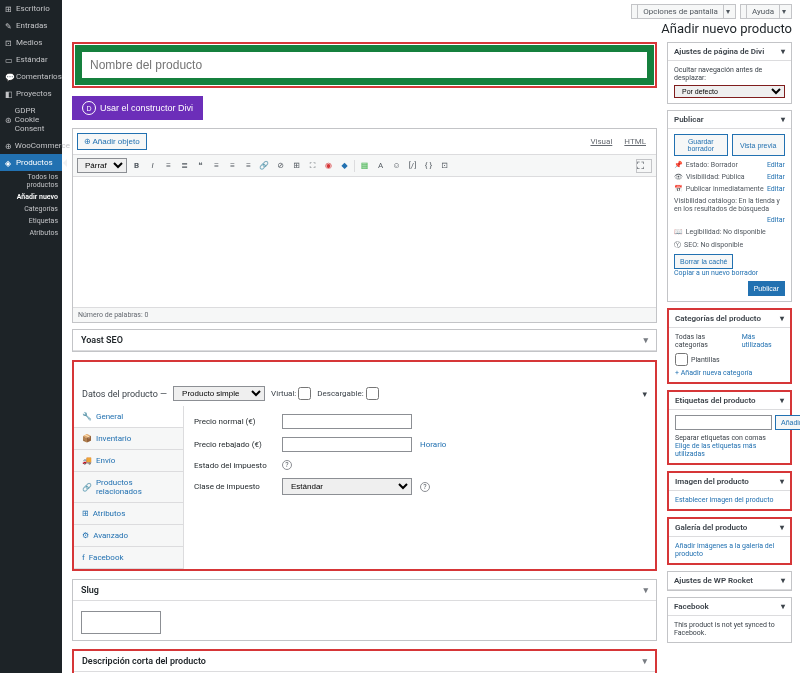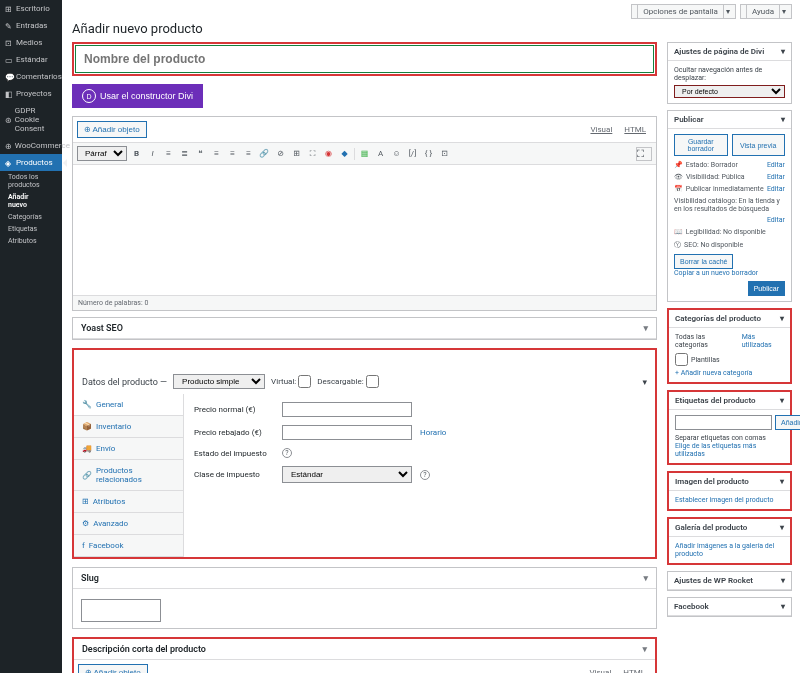--- a/index.html
+++ b/index.html
@@ -2,31 +2,31 @@
 <html><head>
 <meta charset="utf-8">
 <style>
 * { box-sizing: border-box; margin: 0; padding: 0; }
 body { font-family: -apple-system, BlinkMacSystemFont, "Segoe UI", Roboto, sans-serif; font-size: 10px; background: #f0f0f1; color: #3c434a; }
 .wrap { display: flex; width: 800px; min-height: 673px; background: #fff; }
 .sidebar { width: 62px; background: #1d2327; color: #f0f0f1; font-size: 8px; flex-shrink: 0; }
 .sidebar-item { padding: 4px 5px; display: flex; align-items: center; gap: 3px; cursor: pointer; color: #c3c4c7; }
 .sidebar-item.active { background: #2271b1; color: #fff; position: relative; }
 .sidebar-item.active::after { content: ""; position: absolute; right: -5px; top: 50%; margin-top: -4px; border: 4px solid transparent; border-right-color: #f0f0f1; }
-.sidebar-sub { padding: 2px 22px 2px 8px; color: #c3c4c7; font-size: 7px; cursor: pointer; }
+.sidebar-sub { padding: 2px 4px 2px 8px; color: #c3c4c7; font-size: 7px; cursor: pointer; text-align: right; }
 .sidebar-sub.current { color: #fff; font-weight: 600; }
 .main { flex: 1; padding: 4px 8px 8px 10px; overflow: auto; }
 .topbar { display: flex; justify-content: flex-end; gap: 4px; font-size: 8px; color: #50575e; margin-bottom: 2px; }
 .topbar span { border: 1px solid #c3c4c7; padding: 2px 5px; background: #f6f7f7; }
-h1 { font-size: 13px; font-weight: 400; color: #1d2327; margin-bottom: 6px; }
+h1 { font-size: 13px; font-weight: 400; color: #1d2327; margin-bottom: 6px; text-align: right; }
 .cols { display: flex; gap: 10px; }
 .col-main { flex: 1; min-width: 0; }
 .col-side { width: 125px; flex-shrink: 0; }
 .title-box { border: 2px solid #d63638; padding: 1px; margin-bottom: 8px; }
-.title-input { width: 100%; padding: 6px 8px; font-size: 12px; border: 1px solid #15803d; color: #8c8f94; font-weight: bold; }
+.title-input { width: 100%; padding: 6px 8px; font-size: 12px; border: 7px solid #15803d; color: #8c8f94; }
 .divi-btn { background: #6c2eb9; color: #fff; padding: 5px 10px; border: none; font-size: 9px; display: inline-flex; align-items: center; gap: 4px; margin-bottom: 8px; }
 .divi-btn::before { content: "D"; width: 12px; height: 12px; border: 1px solid #fff; border-radius: 50%; display: inline-flex; align-items: center; justify-content: center; font-size: 7px; }
 .editor { border: 1px solid #c3c4c7; margin-bottom: 6px; }
 .editor-top { display: flex; justify-content: space-between; align-items: center; padding: 4px; }
 .add-obj { border: 1px solid #2271b1; color: #2271b1; background: #f6f7f7; padding: 3px 6px; font-size: 8px; }
 .etabs { display: flex; font-size: 8px; }
 .etabs span { padding: 3px 6px; color: #646970; text-decoration: underline; }
 .toolbar { background: #f6f7f7; border-top: 1px solid #dcdcde; border-bottom: 1px solid #dcdcde; padding: 3px 4px; display: flex; align-items: center; gap: 3px; flex-wrap: wrap; position: relative; }
 .fmt-sel { border: 1px solid #8c8f94; padding: 1px 3px; font-size: 8px; width: 50px; }
 .tb-btn { width: 13px; height: 13px; display: inline-flex; align-items: center; justify-content: center; font-size: 8px; color: #50575e; cursor: pointer; }
@@ -386,17 +386,18 @@
               <span>Ajustes de WP Rocket</span>
               <span>▾</span>
             </div>
         </div>
 
         <div class="sbox">
           <div class="sbox-head">
               <span>Facebook</span>
               <span>▾</span>
             </div>
+          <div class="sbox-body">This product is not yet synced to Facebook.</div>
         </div>
       </div>
     </div>
   </div>
 </div>
 
 </body></html>

